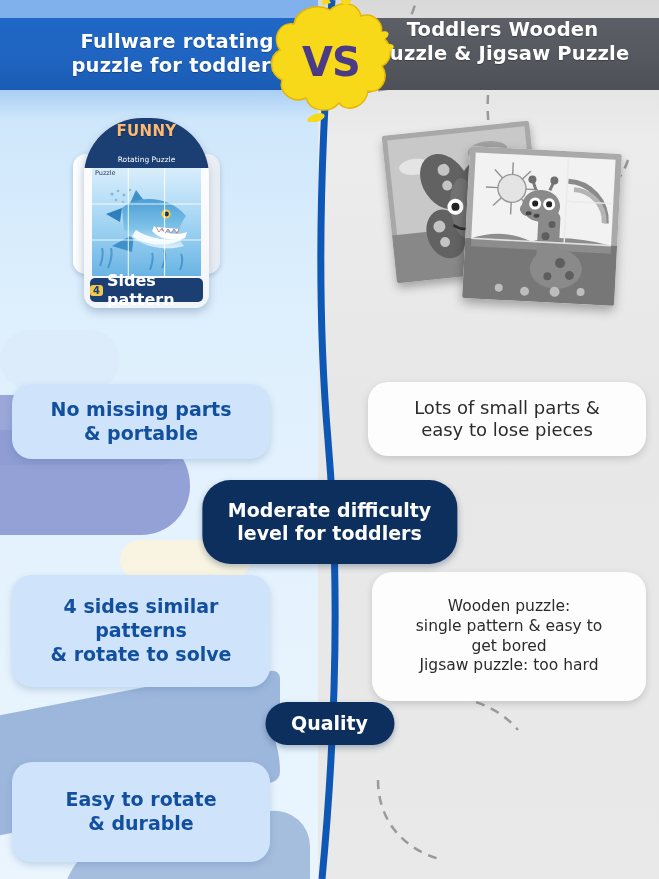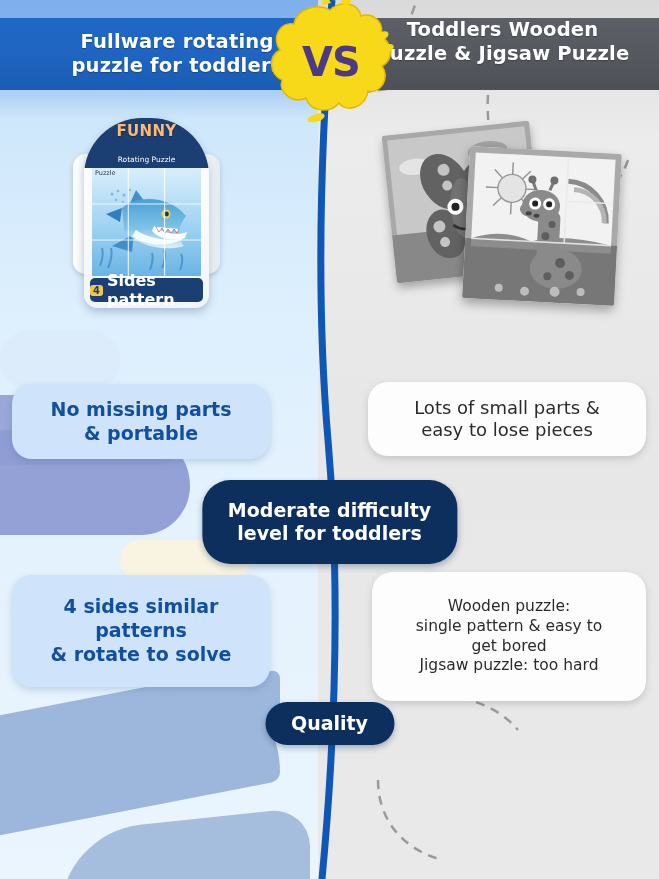--- a/index.html
+++ b/index.html
@@ -441,14 +441,16 @@
 level for toddlers</div>
   <div class="card left" style="left:12px; top:575px; width:258px; height:112px; white-space:pre-line;">4 sides similar
 patterns
 &amp; rotate to solve</div>
   <div class="card right small" style="left:372px; top:572px; width:274px; height:129px; white-space:pre-line;">Wooden puzzle:
 single pattern &amp; easy to
 get bored
 Jigsaw puzzle:  too hard</div>
 
   <div class="pill" style="top:702px; height:43px; white-space:pre-line;">Quality</div>
+  <div class="card left" style="left:12px; top:762px; width:258px; height:100px; white-space:pre-line;">Easy to rotate
+&amp; durable</div>
 
 </div>
 
 </body></html>

